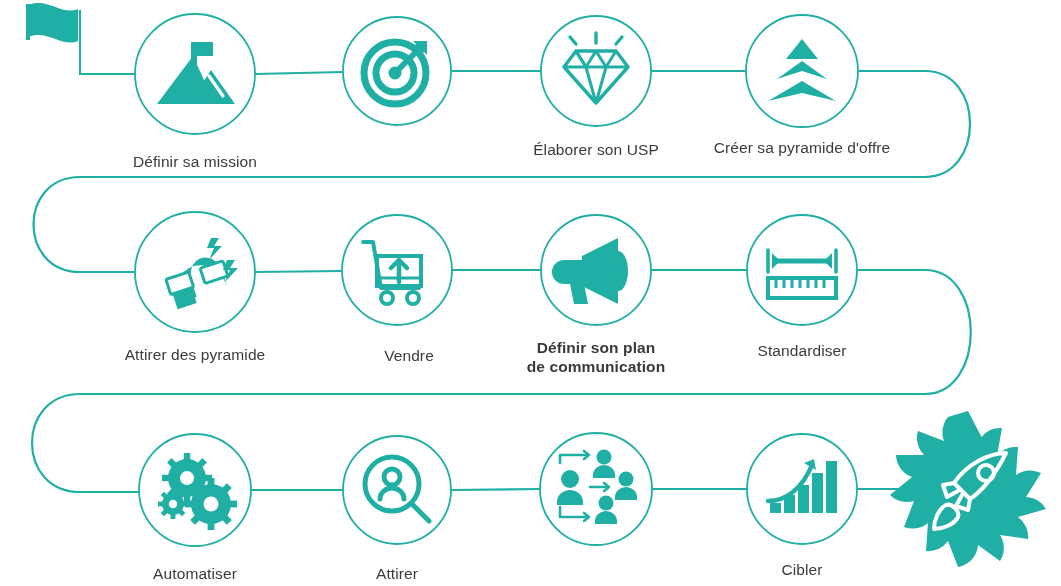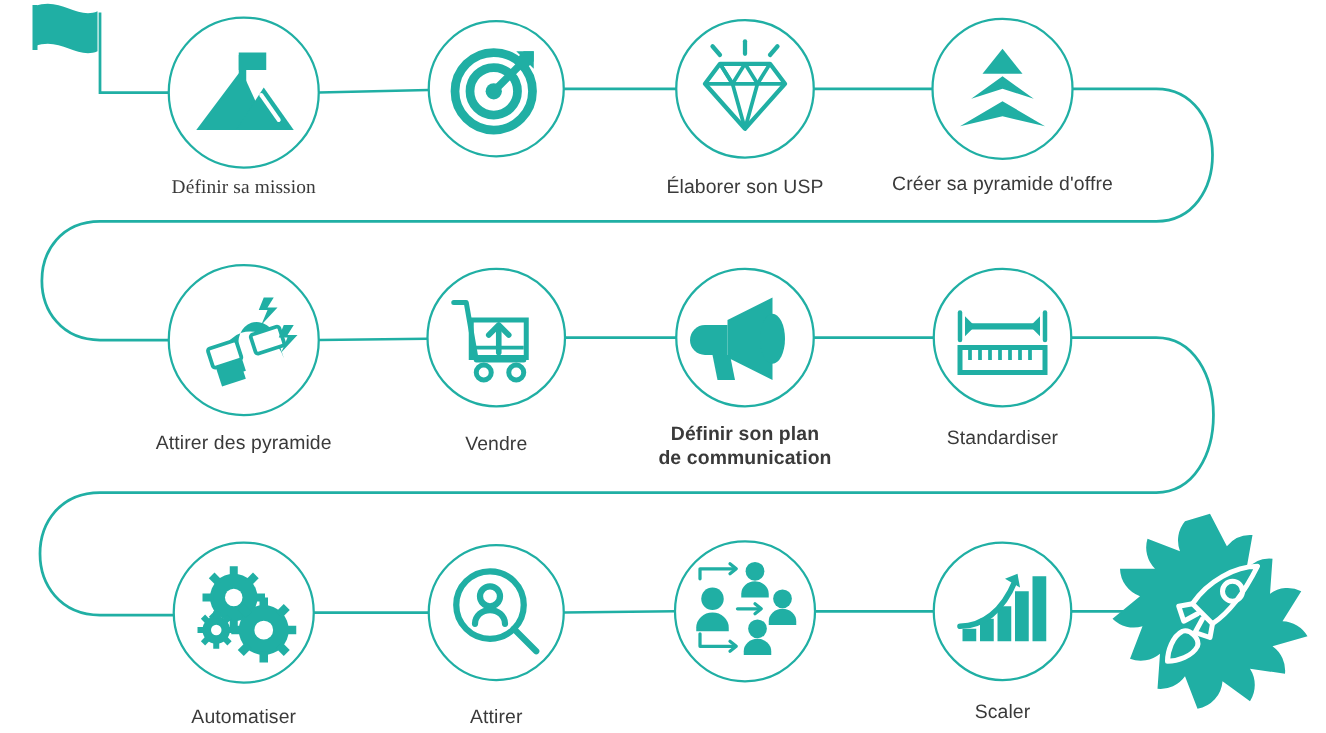--- a/index.html
+++ b/index.html
@@ -290,27 +290,27 @@
       <g stroke="#ffffff" fill="none" stroke-width="4" stroke-linejoin="round" stroke-linecap="round">
         <path d="M38,-36 C 20,-36 -2,-24 -14,-6 L 2,10 C 20,-2 32,-24 38,-36 Z"></path>
         <path d="M-14,-6 L-25,-4 L-21,8 L-10,2"></path>
         <path d="M2,10 L0,21 L-12,17 L-6,6"></path>
         <circle cx="18" cy="-16" r="8"></circle>
         <path d="M-22,16 C -30,20 -34,32 -34,40 C -26,40 -14,36 -10,28 C -8,22 -16,14 -22,16 Z"></path>
       </g>
     </g>
   </svg>
 
-  <div class="node-label" style="left:95px;  top:140px; width:200px;font-family:Liberation Serif, serif;">Définir sa mission</div>
+  <div class="node-label" style="left:95px;  top:152px; width:200px;">Définir sa mission</div>
   <div class="node-label" style="left:496px; top:140px; width:200px;">Élaborer son USP</div>
   <div class="node-label" style="left:687px; top:138px; width:230px;">Créer sa pyramide d'offre</div>
 
   <div class="node-label" style="left:95px;  top:345px; width:200px;">Attirer des pyramide</div>
-  <div class="node-label" style="left:297px; top:346px; width:200px;">Vendre</div>
+  <div class="node-label" style="left:309px; top:346px; width:200px;">Vendre</div>
   <div class="node-label two-line" style="left:486px; top:338px; width:220px;font-weight:bold;">Définir son plan
 de communication</div>
   <div class="node-label" style="left:702px; top:341px; width:200px;">Standardiser</div>
 
   <div class="node-label" style="left:95px;  top:564px; width:200px;">Automatiser</div>
   <div class="node-label" style="left:297px; top:564px; width:200px;">Attirer</div>
-  <div class="node-label" style="left:702px; top:560px; width:200px;">Scaler</div>
+  <div class="node-label" style="left:702px; top:560px; width:200px;">Cibler</div>
 
 </div>
 
 </body></html>

